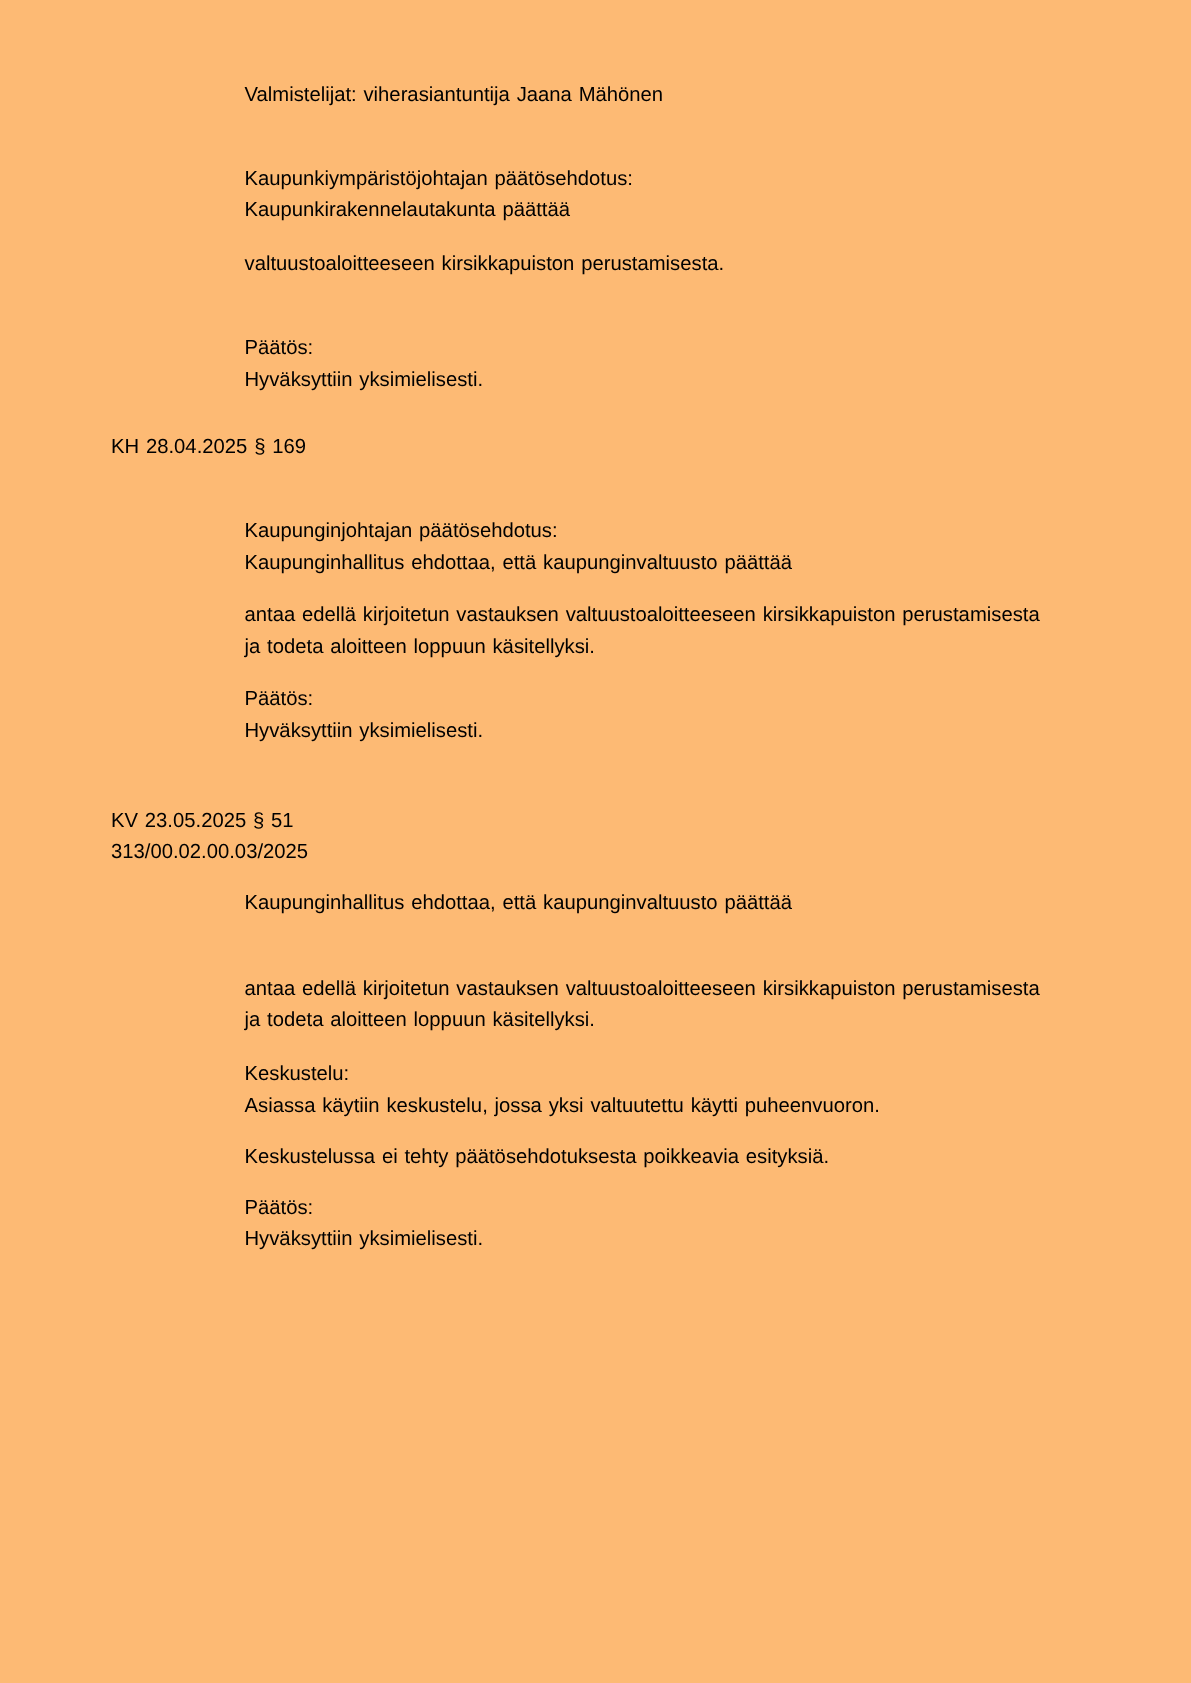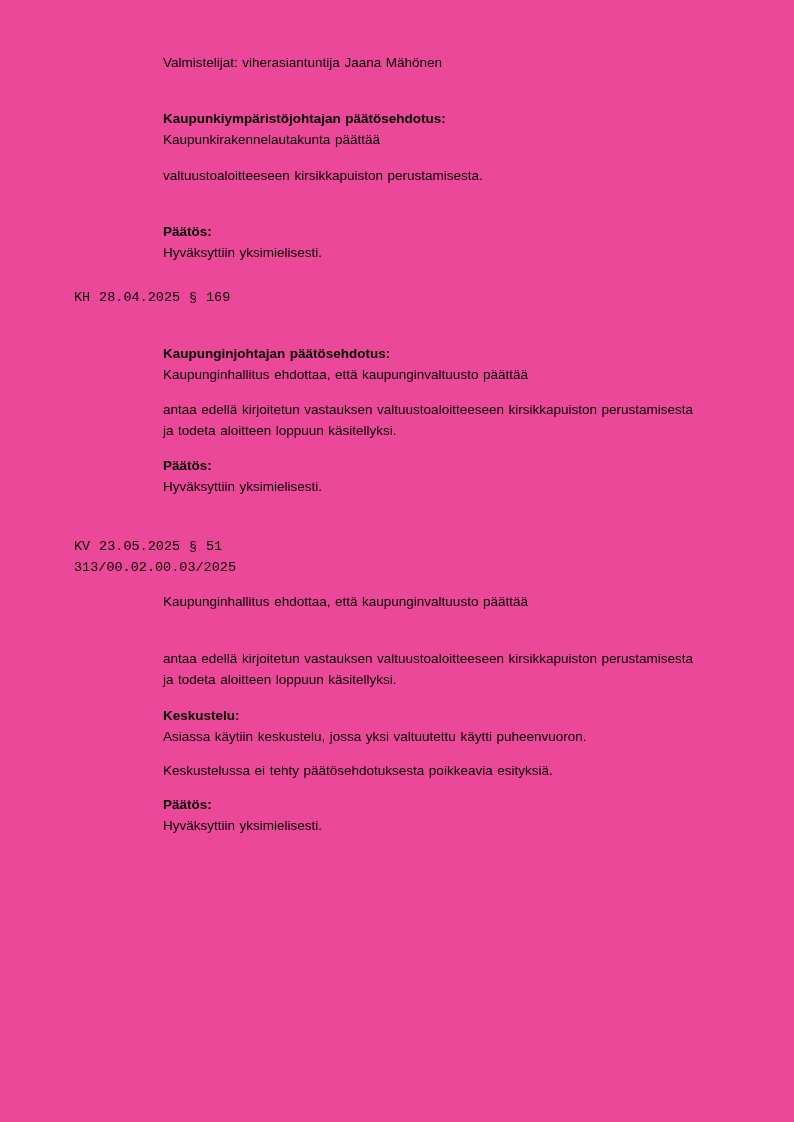--- a/index.html
+++ b/index.html
@@ -5,35 +5,35 @@
 <style>
   html, body {
     margin: 0;
     padding: 0;
     background: #ffffff;
   }
   .page {
     position: relative;
     width: 794px;
     height: 1122px;
-    background: #ec4899;
+    background: #fdba74;
     font-family: "Liberation Sans", "DejaVu Sans", sans-serif;
     font-size: 13.5px;
     line-height: 21px;
     color: #000000;
     overflow: hidden;
     word-spacing: 0.8px;
   }
   .block {
     position: absolute;
     white-space: nowrap;
   }
   .indent   { left: 163px; }
-  .margin-l { left: 74px; font-family: Liberation Mono, monospace; }
-  .bold     { font-weight: 700; }
+  .margin-l { left: 74px; }
+  .bold     { font-weight: 400; }
   .hang     { padding-left: 85px; }
 </style>
 </head>
 <body>
 
 <div class="page">
 
   <div class="block indent" style="top:52px;">
     <div>Valmistelijat: viherasiantuntija Jaana Mähönen</div>
   </div>

